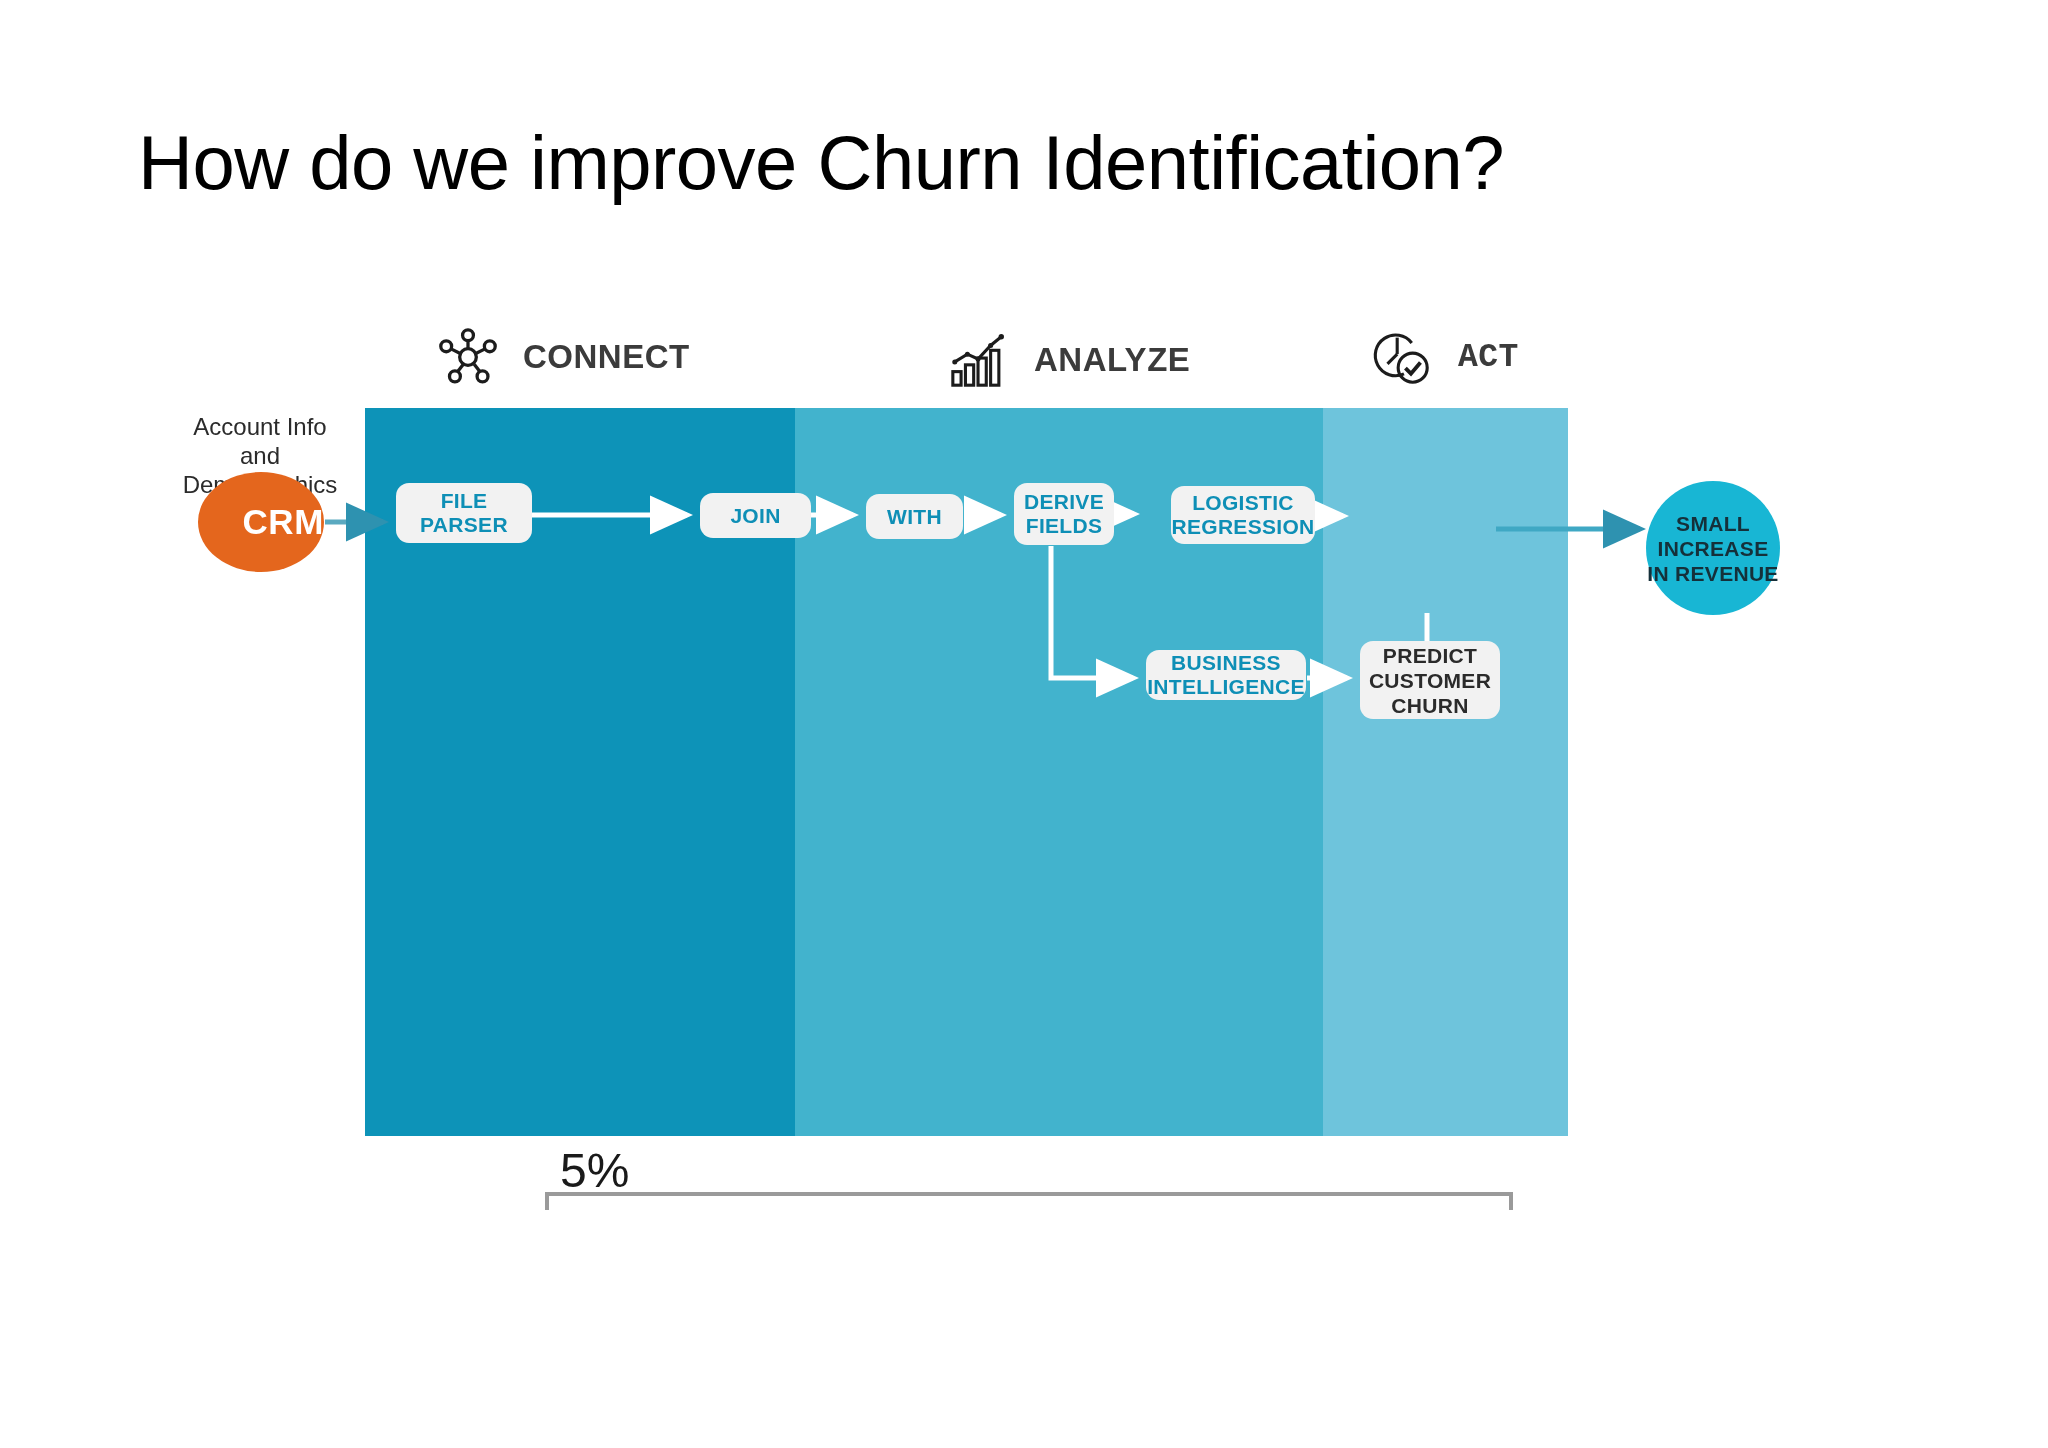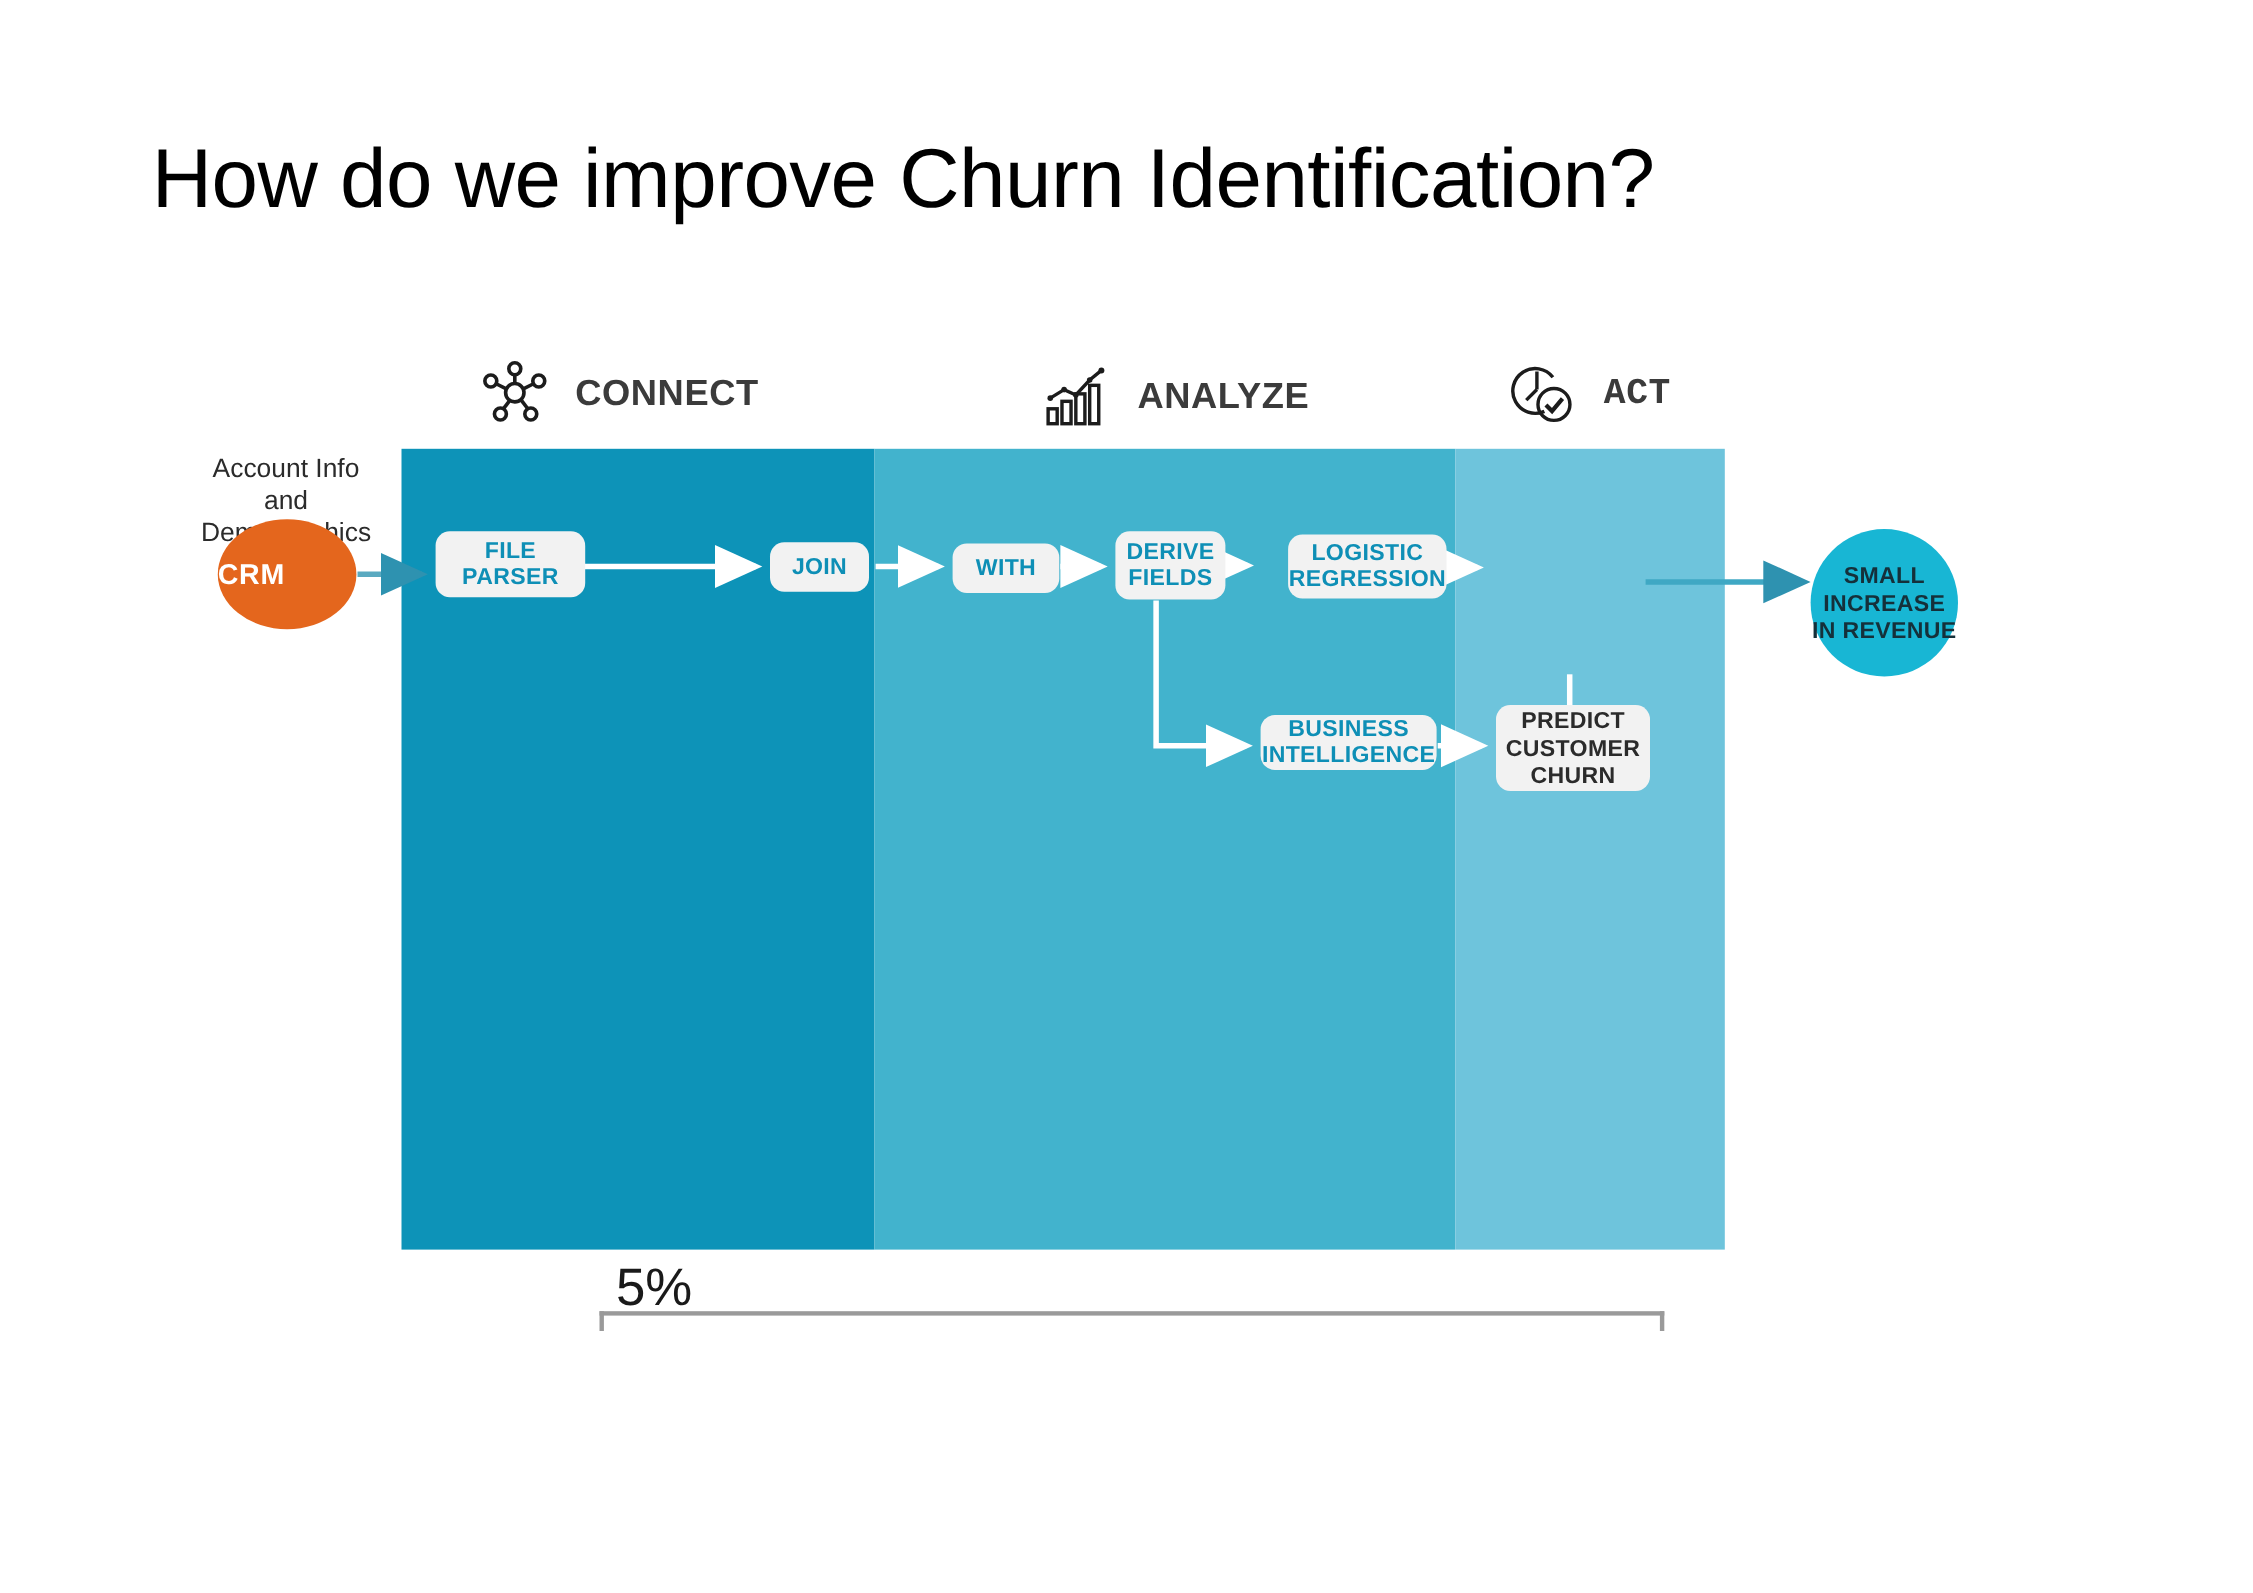--- a/index.html
+++ b/index.html
@@ -87,23 +87,23 @@
   #crm-node {
     position: absolute;
     left: 198px;
     top: 472px;
     width: 126px;
     height: 100px;
     border-radius: 50%;
     background: #e4661d;
     display: flex;
     align-items: center;
-    justify-content: flex-start;
+    justify-content: flex-end;
     color: #ffffff;
-    font-size: 26px;
+    font-size: 35px;
     font-weight: 700;
     letter-spacing: 0.6px;
   }
 
   
   #outcome-node {
     position: absolute;
     left: 1646px;
     top: 481px;
     width: 134px;
@@ -132,21 +132,21 @@
     justify-content: center;
     text-align: center;
     font-weight: 700;
     letter-spacing: 0.3px;
     box-sizing: border-box;
   }
   .node.teal-text { color: #0e8fb6; }
   .node.dark-text { color: #2b2b2b; }
 
   #node-file-parser      { left: 396px;  top: 483px; width: 136px; height: 60px; font-size: 21px; line-height: 24px; border-radius: 13px; }
-  #node-join             { left: 700px;  top: 493px; width: 90px;  height: 45px; font-size: 21px; }
+  #node-join             { left: 700px;  top: 493px; width: 111px;  height: 45px; font-size: 21px; }
   #node-group            { left: 866px;  top: 494px; width: 97px;  height: 45px; font-size: 21px; }
   #node-derive-fields    { left: 1014px; top: 483px; width: 100px; height: 62px; font-size: 21px; line-height: 24px; }
   #node-logistic-reg     { left: 1147px; top: 486px; width: 144px; height: 58px; font-size: 21px; line-height: 24px; margin-left: 24px; }
   #node-business-intel   { left: 1146px; top: 650px; width: 160px; height: 50px; font-size: 21px; line-height: 24px; }
   #node-customer-churn-prediction {
     left: 1356px; top: 443px; width: 140px; height: 170px;
     font-size: 21px; line-height: 26px; padding: 6px 4px;
   }
   #node-predict-churn    { left: 1360px; top: 641px; width: 140px; height: 78px; font-size: 21px; line-height: 25px; }
 

